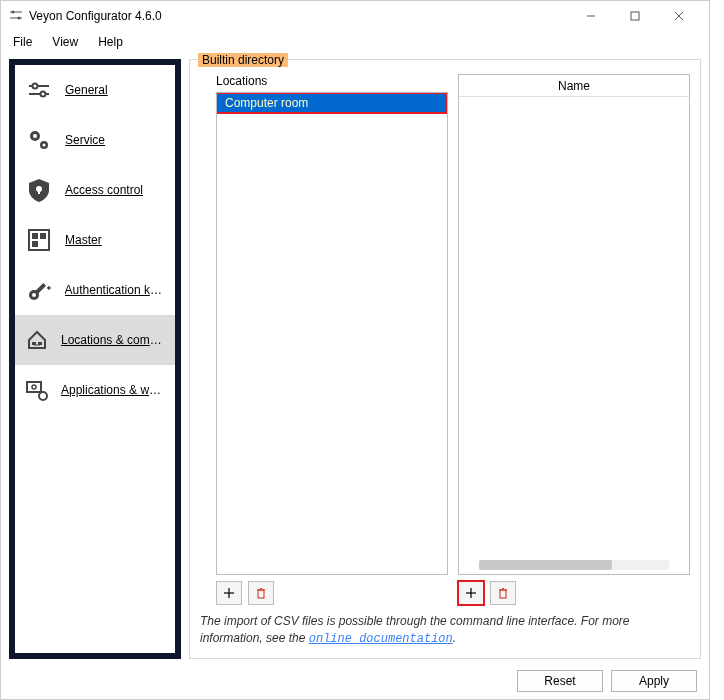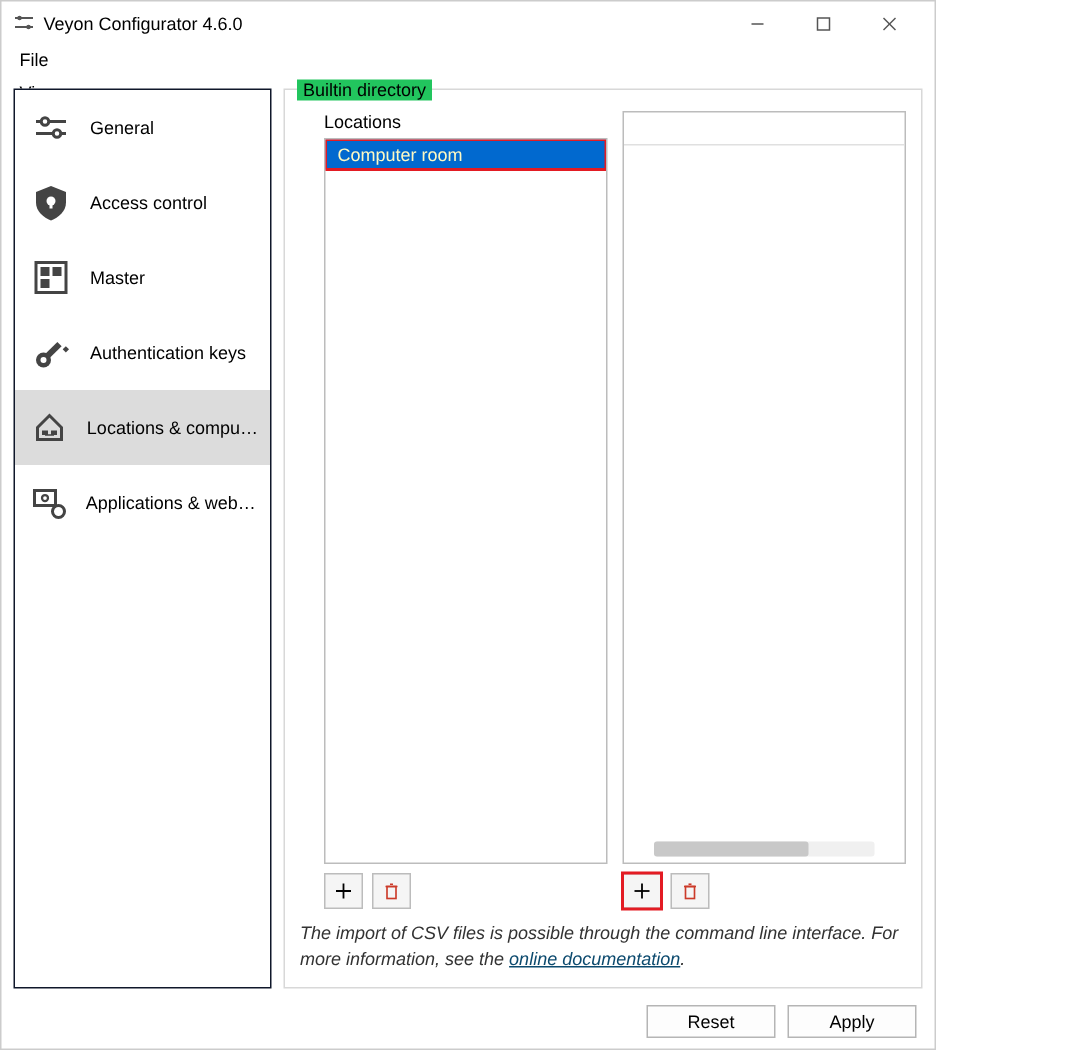--- a/index.html
+++ b/index.html
@@ -1,59 +1,59 @@
 <!DOCTYPE html>
 <html><head>
 <meta charset="utf-8">
 <style>
 * { box-sizing: border-box; margin: 0; padding: 0; font-family: "Segoe UI", Tahoma, sans-serif; font-size: 12px; }
 body { background: #fff; width: 724px; height: 700px; overflow: hidden; }
 
-.window { width: 624px; height: 700px; border: 1px solid #ccc; display: flex; flex-direction: column; background:#fff;}
+.window { width: 710px; height: 700px; border: 1px solid #ccc; display: flex; flex-direction: column; background:#fff;}
 .titlebar { height: 30px; display: flex; align-items: center; padding: 0 8px; }
 .titlebar .icon { margin-right: 6px; color:#555;}
 .titlebar .title { color:#000; }
 .titlebar .spacer { flex:1; }
 .titlebar .winbtns { display:flex; gap: 0;}
 .titlebar .winbtn { width: 44px; height: 30px; display:flex; align-items:center; justify-content:center; color:#444;}
 .titlebar .winbtn svg { stroke:#555; }
 
-.menubar { height: 22px; display:flex; align-items:flex-start; padding: 0 4px; gap: 4px; flex-direction: column;}
+.menubar { height: 22px; display:flex; align-items:center; padding: 0 4px; gap: 4px;}
 .menubar .menuitem { padding: 2px 8px; }
 
 .content { flex:1; display:flex; padding: 6px 8px 4px 8px; gap: 8px;}
 
-.sidebar { width: 172px; border: 1px solid #0f172a; background:#fff; display:flex; flex-direction:column; overflow:hidden;}
+.sidebar { width: 172px; border: 6px solid #0f172a; background:#fff; display:flex; flex-direction:column; overflow:hidden;text-decoration:underline;}
 .sidebar-item { height: 50px; display:flex; align-items:center; padding: 0 8px; gap: 10px; cursor:default;}
 .sidebar-item.selected { background:#dcdcdc; }
 .sidebar-item .sicon { width: 32px; height:32px; display:flex; align-items:center; justify-content:center; color:#444;}
 .sidebar-item .slabel { color:#000; white-space: nowrap; overflow:hidden; text-overflow: ellipsis;}
 
 .mainpanel { flex:1; border: 1px solid #d8d8d8; position:relative; padding: 14px 10px 10px 10px; display:flex; flex-direction:column; gap: 4px;}
-.groupbox-label { position:absolute; top: -7px; left: 8px; background:#22c55e; padding: 0 4px; color:#000;text-align:center; }
+.groupbox-label { position:absolute; top: -7px; left: 8px; background:#fdba74; padding: 0 4px; color:#000;text-align:center; }
 .col-label { margin-bottom: 4px; color:#000;}
 .listbox { flex:1; border:1px solid #bcbcbc; background:#fff; overflow:auto;}
 .listbox .item { padding: 3px 8px; }
 .listbox .item.selected { background:#0169cf; color:#fef9c3; }
 .highlight-red { outline: 2px solid #e31b23; outline-offset: -1px;}
 
 .table { flex:1; border:1px solid #bcbcbc; background:#fff; display:flex; flex-direction:column; overflow:hidden;}
 .thead { display:flex; height: 22px; border-bottom: 1px solid #e0e0e0;}
 .thead .th { flex:1; display:flex; align-items:center; justify-content:center; border-right:1px solid #e0e0e0; color:#000;}
 .thead .th:last-child { border-right:none;}
 .tbody { flex:1; position:relative;}
 .hscroll { height: 10px; background:#f0f0f0; margin: 0 20px 4px 20px; border-radius:2px; position:relative;}
 .hscroll::after { content:""; position:absolute; left:0; top:0; width:70%; height:100%; background:#c8c8c8; border-radius:2px;}
 
 .btnrow { display:flex; gap: 6px; margin-top: 6px;}
 .iconbtn { width: 26px; height: 24px; border:1px solid #bcbcbc; background:#f5f5f5; display:flex; align-items:center; justify-content:center; color:#000;}
 .iconbtn.trash { color:#cc3b2a; }
 
 .note { font-style: italic; color:#333; margin-top: 4px; line-height: 1.4;}
-.note a { color:#0c4a6e; text-decoration: underline; cursor:pointer;}
+.note a { color:#3b82f6; text-decoration: underline; cursor:pointer;font-family:Liberation Mono, monospace;}
 
 .bottombar { height: 36px; display:flex; align-items:center; justify-content:flex-end; padding: 0 12px; gap: 8px;}
 .bottombar .btn { min-width: 86px; height: 22px; border:1px solid #b5b5b5; background:#fdfdfd; display:flex;align-items:center;justify-content:center;}
 .colswrap { display:flex; gap: 10px; flex:1;padding-left:16px;}
 .colblock { display:flex; flex-direction:column; flex:1;}
 </style>
 </head>
 <body>
 
 <div class="window">
@@ -102,20 +102,33 @@
         <span class="sicon">
           <svg width="28" height="28" viewBox="0 0 28 28">
               <path d="M4 10 h20 M4 18 h20" stroke="#444" stroke-width="2"></path>
               <circle cx="10" cy="10" r="2.5" fill="#fff" stroke="#444" stroke-width="2"></circle>
               <circle cx="18" cy="18" r="2.5" fill="#fff" stroke="#444" stroke-width="2"></circle>
             </svg>
         </span>
         <span class="slabel">General</span>
       </div>
 
+      <div class="sidebar-item">
+        <span class="sicon">
+          <svg width="28" height="28" viewBox="0 0 28 28">
+              <g fill="#444">
+                <circle cx="10" cy="10" r="5"></circle>
+                <circle cx="10" cy="10" r="2" fill="#fff"></circle>
+                <circle cx="19" cy="19" r="4"></circle>
+                <circle cx="19" cy="19" r="1.5" fill="#fff"></circle>
+              </g>
+            </svg>
+        </span>
+        <span class="slabel">Service</span>
+      </div>
 
       <div class="sidebar-item">
         <span class="sicon">
           <svg width="28" height="28" viewBox="0 0 28 28">
               <path d="M14 3 L24 7 V14 C24 20 19 24 14 26 C9 24 4 20 4 14 V7 Z" fill="#444"></path>
               <circle cx="14" cy="13" r="3" fill="#fff"></circle>
               <rect x="13" y="14" width="2" height="4" fill="#fff"></rect>
             </svg>
         </span>
         <span class="slabel">Access control</span>
@@ -194,20 +207,21 @@
                   <line x1="2" y1="3" x2="10" y2="3" stroke="#cc3b2a" stroke-width="1.1"></line>
                   <line x1="5" y1="1.5" x2="7" y2="1.5" stroke="#cc3b2a" stroke-width="1.1"></line>
                 </svg>
             </div>
           </div>
         </div>
 
         <div class="colblock">
           <div class="table">
             <div class="thead">
+              <div class="th">Name</div>
             </div>
             <div class="tbody"></div>
             <div class="hscroll"></div>
           </div>
           <div class="btnrow">
             <div class="iconbtn highlight-red">
               <svg width="12" height="12">
                   <line x1="6" y1="1" x2="6" y2="11" stroke="#000" stroke-width="1.2"></line>
                   <line x1="1" y1="6" x2="11" y2="6" stroke="#000" stroke-width="1.2"></line>
                 </svg>

